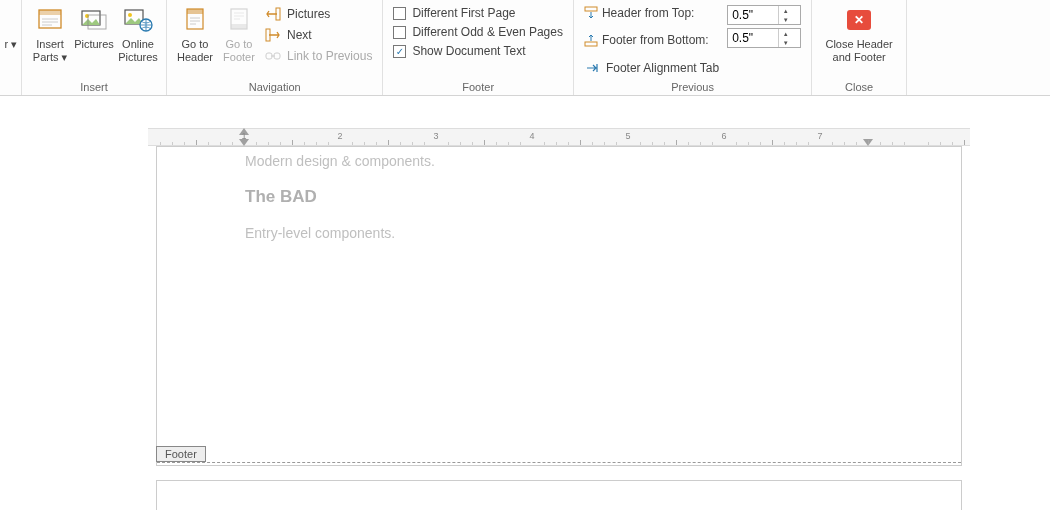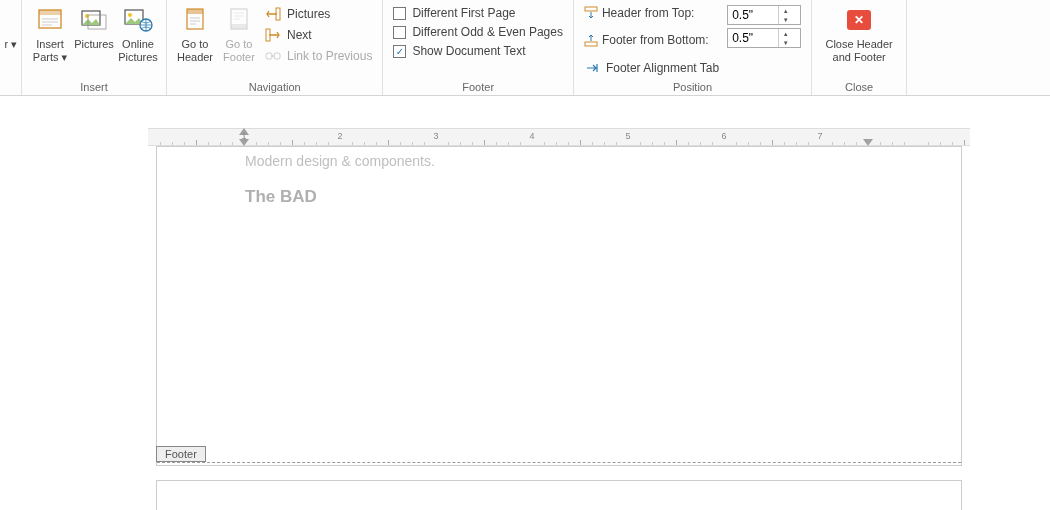--- a/index.html
+++ b/index.html
@@ -413,21 +413,21 @@
         </div>
         <div class="spinner">
           <input value="0.5&quot;" style="">
           <div class="arrows">
             <div>▲</div>
             <div>▼</div>
           </div>
         </div>
       </div>
     </div>
-    <div class="group-label">Position</div>
+    <div class="group-label">Previous</div>
   </div>
 
   <div class="group" style="border-right:1px solid #e1e1e1">
     <div class="group-body">
       <div class="big-btn" style="width:82px">
         <div class="ic">
           <div class="close-x">✕</div>
         </div>
         <span style="white-space:pre-line">Close Header
 and Footer</span>
@@ -510,20 +510,21 @@
       <div class="stick" style="left: 780px;"></div>
       <div class="stick" style="left: 792px;"></div>
       <div class="stick" style="left: 804px;"></div>
       <div class="tick" style="left: 816px;"></div>
     </div>
 
   <div class="page" style="height: 320px;">
     <div class="body-text">
       <p>Modern design &amp; components.</p>
       <h3>The BAD</h3>
+      <p>Entry-level components.</p>
     </div>
     <div class="footer-dash"></div>
     <div class="footer-tag">Footer</div>
     <div class="cursor-line"></div>
   </div>
 
   <div class="page2"></div>
 
 </div>
 

